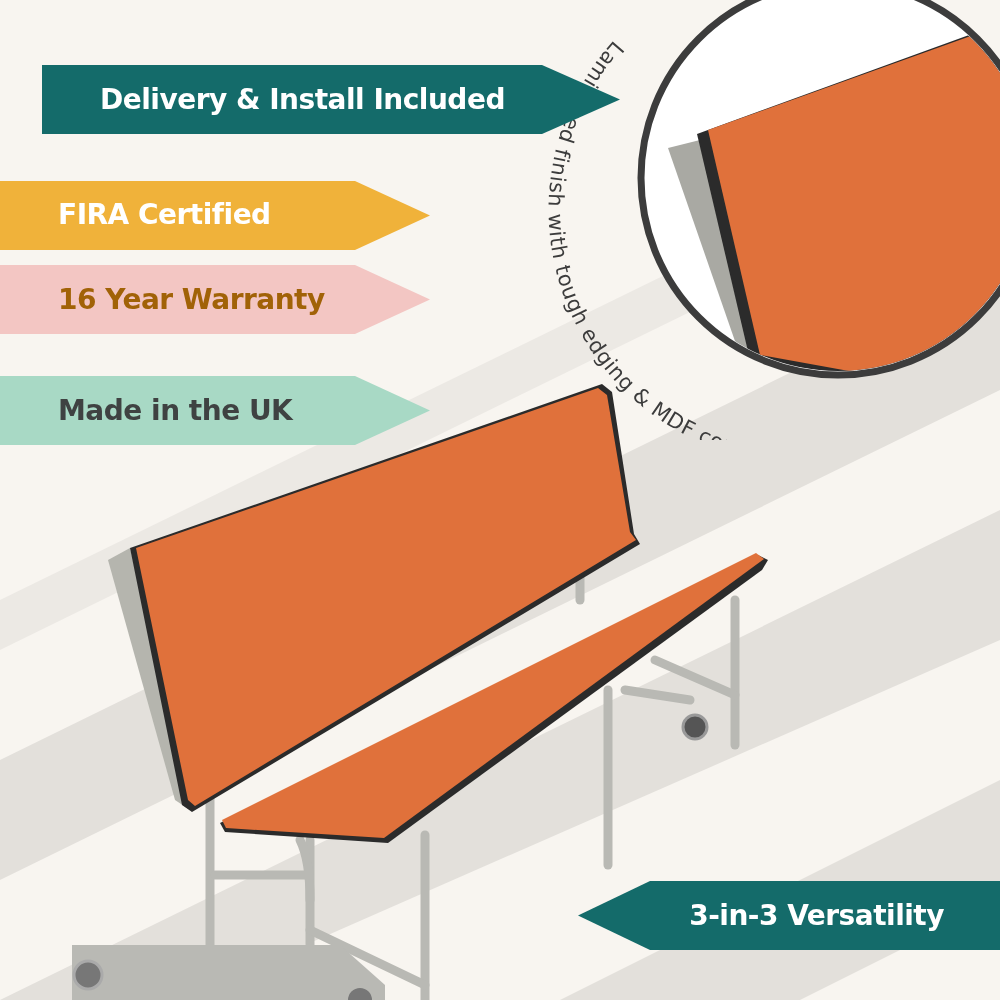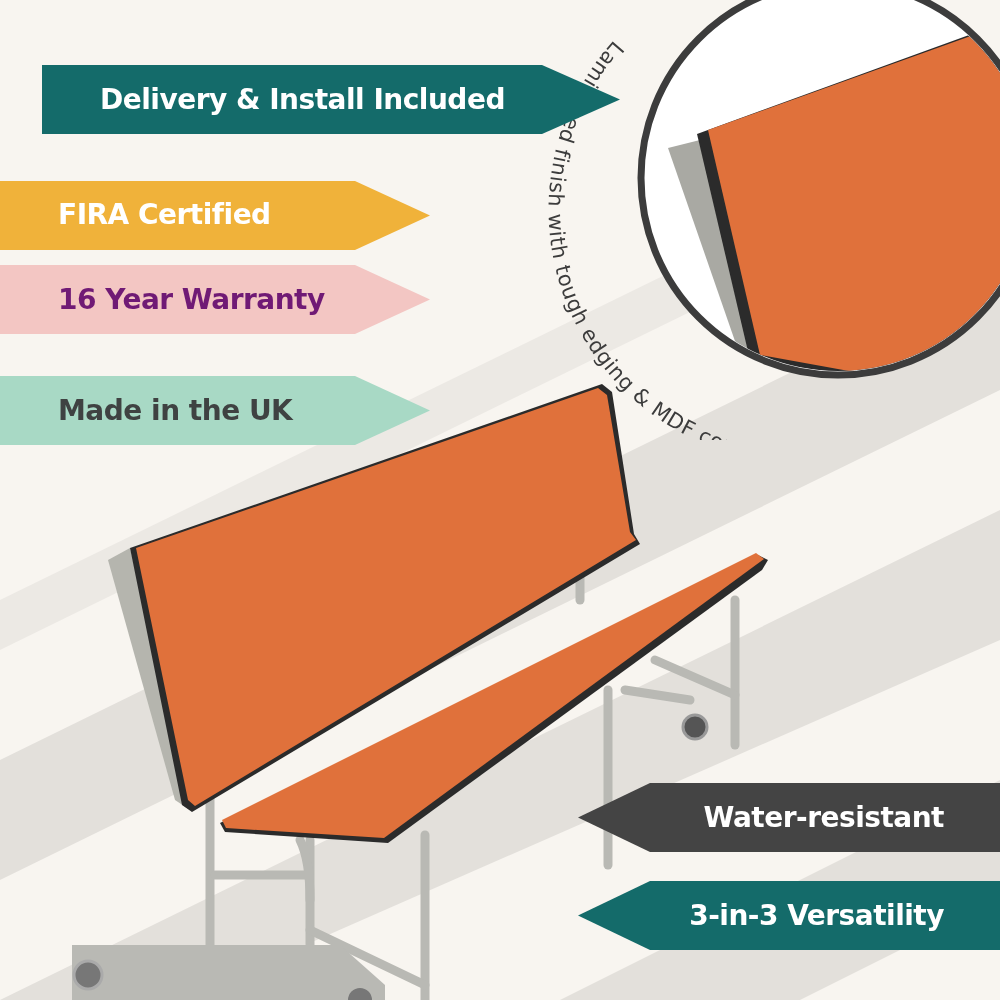--- a/index.html
+++ b/index.html
@@ -61,39 +61,33 @@
         <polygon points="0,0 500,0 578,34.5 500,69 0,69" fill="#146B6A"></polygon>
       </svg>
     <span>Delivery &amp; Install Included</span>
   </div>
   <div class="banner b-left" style="top:181px;height:66px;width:430px;color:#FFFFFF;">
     <svg width="430" height="69">
         <polygon points="0,0 355,0 430,34.5 355,69 0,69" fill="#F0B23A"></polygon>
       </svg>
     <span>FIRA Certified</span>
   </div>
-  <div class="banner b-left" style="top:265px;height:69px;width:430px;color:#701a75;">
+  <div class="banner b-left" style="top:265px;height:69px;width:430px;color:#a16207;">
     <svg width="430" height="69">
         <polygon points="0,0 355,0 430,34.5 355,69 0,69" fill="#F3C6C3"></polygon>
       </svg>
     <span>16 Year Warranty</span>
   </div>
   <div class="banner b-left" style="top:376px;height:69px;width:430px;color:#3F4242;">
     <svg width="430" height="69">
         <polygon points="0,0 355,0 430,34.5 355,69 0,69" fill="#A8D9C5"></polygon>
       </svg>
     <span>Made in the UK</span>
   </div>
 
-  <div class="banner b-right" style="top:783px;height:69px;width:422px;color:#FFFFFF;">
-    <svg width="422" height="69">
-        <polygon points="0,34.5 72,0 422,0 422,69 72,69" fill="#444444"></polygon>
-      </svg>
-    <span>Water-resistant</span>
-  </div>
   <div class="banner b-right" style="top:881px;height:69px;width:422px;color:#FFFFFF;">
     <svg width="422" height="69">
         <polygon points="0,34.5 72,0 422,0 422,69 72,69" fill="#146B6A"></polygon>
       </svg>
     <span>3-in-3 Versatility</span>
   </div>
 
   <svg width="1000" height="440" style="position:absolute;left:0;top:0">
     <defs>
       <clipPath id="circClip">

